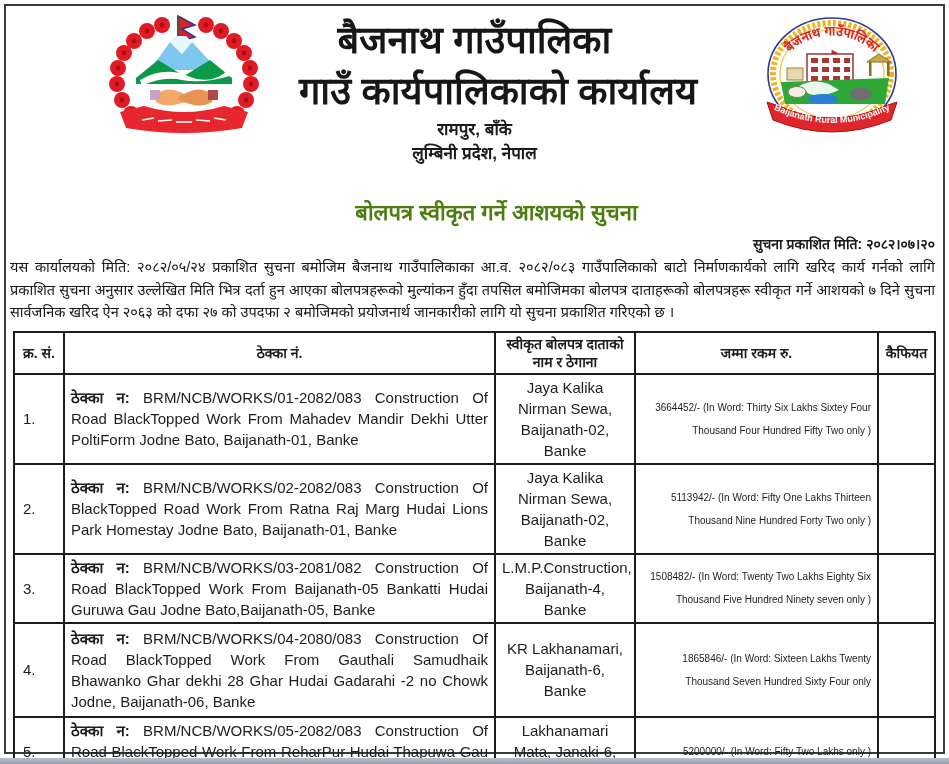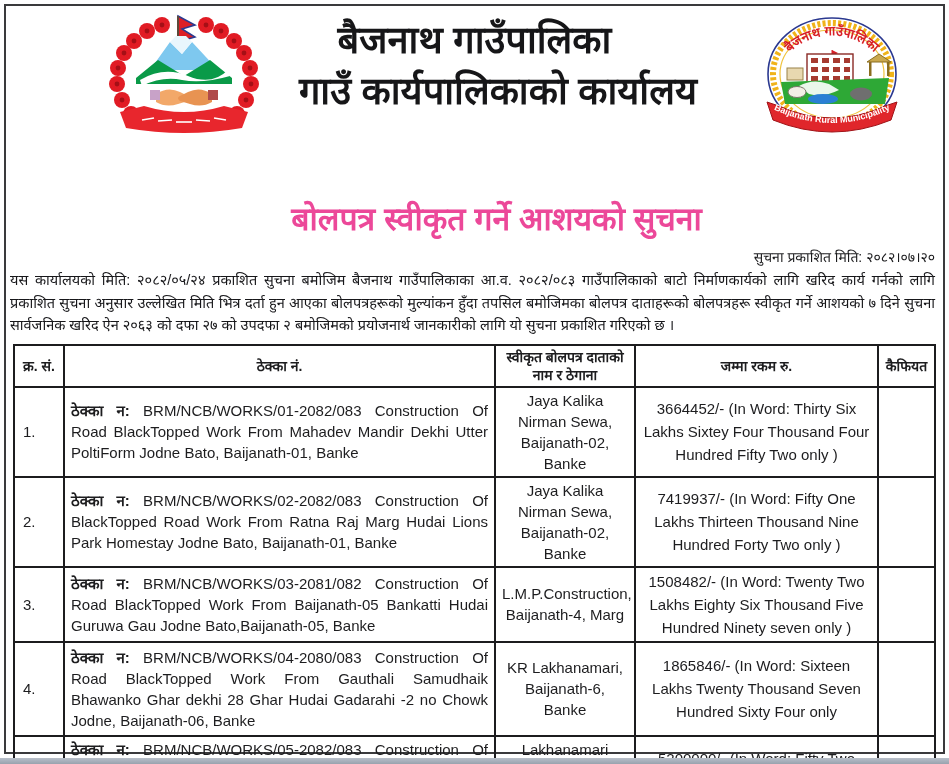--- a/index.html
+++ b/index.html
@@ -20,22 +20,22 @@
 
   
   .header{position:relative;height:180px;}
   .logo-left{position:absolute;left:92px;top:8px;width:172px;height:126px;}
   .logo-right{position:absolute;right:22px;top:10px;width:182px;height:126px;}
   .head-center{text-align:center;padding-top:10px;}
   .title-main{font-size:38px;font-weight:bold;line-height:48px;letter-spacing:0px;color:#161618;}
   .title-sub{font-size:38px;font-weight:bold;line-height:54px;color:#161618;padding-left:47px;}
   .addr{font-size:17px;font-weight:bold;line-height:24px;color:#1b1b1d;}
 
-  .notice-title{text-align:center;font-size:32px;font-weight:bold;margin-top:10px;color:#ec4899;padding-left:44px;}
-  .date-line{text-align:right;font-size:14px;font-weight:normal;padding:8px 8px 0 0;color:#1b1b1d;}
+  .notice-title{text-align:center;font-size:22px;font-weight:bold;margin-top:10px;color:#4d7c0f;padding-left:44px;}
+  .date-line{text-align:right;font-size:14px;font-weight:bold;padding:8px 8px 0 0;color:#1b1b1d;}
   .body-para{
     font-size:14.5px;line-height:22.5px;text-align:justify;
     padding:3px 8px 0 4px;color:#17171a;
   }
 
   
   table.notice-table{
     border-collapse:collapse;width:921px;margin:7px auto 0 auto;table-layout:fixed;
   }
   .notice-table th,.notice-table td{
@@ -43,21 +43,21 @@
   }
   .notice-table th{font-size:14px;font-weight:bold;text-align:center;height:38px;line-height:18px;}
   .col-sn{width:50px;}
   .col-contract{width:431px;}
   .col-bidder{width:140px;}
   .col-amount{width:243px;}
   .col-remark{width:57px;}
   td.sn{text-align:left;font-size:15px;padding-left:8px;}
   td.contract{font-size:15px;line-height:21px;text-align:justify;}
   td.bidder{font-size:15px;line-height:21px;text-align:center;}
-  td.amount{font-size:15px;line-height:23px;text-align:center;}
+  td.amount{font-size:10px;line-height:23px;text-align:right;}
   .np{font-weight:bold;}
   .r1 td{height:64px;}
   .r2 td{height:68px;}
   .r3 td{height:68px;}
   .r4 td{height:94px;}
   .r5 td{height:64px;}
 </style>
 </head>
 <body>
 
@@ -193,20 +193,22 @@
         <path d="M28,86 L40,90 Q93,114 146,90 L158,86 L152,104 Q93,128 34,104 Z" fill="#e0262b" stroke="#a01318" stroke-width="1"></path>
         <text font-size="9" font-weight="bold" fill="#ffffff" text-anchor="middle" font-family="Liberation Sans, sans-serif">
           <textPath href="#arcBot" startOffset="50%">Baijanath Rural Municipality</textPath>
         </text>
       </g>
     </svg>
 
     <div class="head-center">
       <div class="title-main">बैजनाथ गाउँपालिका</div>
       <div class="title-sub">गाउँ कार्यपालिकाको कार्यालय</div>
+      <div class="addr">रामपुर, बाँके</div>
+      <div class="addr">लुम्बिनी प्रदेश, नेपाल</div>
     </div>
   </div>
 
   <div class="notice-title">बोलपत्र स्वीकृत गर्ने आशयको सुचना</div>
   <div class="date-line">सुचना प्रकाशित मिति: २०८२।०७।२०</div>
   <div class="body-para">यस कार्यालयको मिति: २०८२/०५/२४ प्रकाशित सुचना बमोजिम बैजनाथ गाउँपालिकाका आ.व. २०८२/०८३ गाउँपालिकाको बाटो निर्माणकार्यको लागि खरिद कार्य गर्नको लागि प्रकाशित सुचना अनुसार उल्लेखित मिति भित्र दर्ता हुन आएका बोलपत्रहरूको मुल्यांकन हुँदा तपसिल बमोजिमका बोलपत्र दाताहरूको बोलपत्रहरू स्वीकृत गर्ने आशयको ७ दिने सुचना सार्वजनिक खरिद ऐन २०६३ को दफा २७ को उपदफा २ बमोजिमको प्रयोजनार्थ जानकारीको लागि यो सुचना प्रकाशित गरिएको छ ।</div>
 
   <table class="notice-table">
     <colgroup>
       <col class="col-sn">
@@ -229,27 +231,27 @@
         <td class="sn">1.</td>
         <td class="contract"><span class="np">ठेक्का न:</span> <span>BRM/NCB/WORKS/01-2082/083 Construction Of Road BlackTopped Work From Mahadev Mandir Dekhi Utter PoltiForm Jodne Bato, Baijanath-01, Banke</span></td>
         <td class="bidder">Jaya Kalika Nirman Sewa, Baijanath-02, Banke</td>
         <td class="amount">3664452/- (In Word: Thirty Six Lakhs Sixtey Four Thousand Four Hundred Fifty Two only )</td>
         <td class="remark"></td>
       </tr>
       <tr class="r2">
         <td class="sn">2.</td>
         <td class="contract"><span class="np">ठेक्का न:</span> <span>BRM/NCB/WORKS/02-2082/083 Construction Of BlackTopped Road Work From Ratna Raj Marg Hudai Lions Park Homestay Jodne Bato, Baijanath-01, Banke</span></td>
         <td class="bidder">Jaya Kalika Nirman Sewa, Baijanath-02, Banke</td>
-        <td class="amount">7419937/- (In Word: Fifty One Lakhs Thirteen Thousand Nine Hundred Forty Two only )</td>
+        <td class="amount">5113942/- (In Word: Fifty One Lakhs Thirteen Thousand Nine Hundred Forty Two only )</td>
         <td class="remark"></td>
       </tr>
       <tr class="r3">
         <td class="sn">3.</td>
         <td class="contract"><span class="np">ठेक्का न:</span> <span>BRM/NCB/WORKS/03-2081/082 Construction Of Road BlackTopped Work From Baijanath-05 Bankatti Hudai Guruwa Gau Jodne Bato,Baijanath-05, Banke</span></td>
-        <td class="bidder">L.M.P.Construction, Baijanath-4, Marg</td>
+        <td class="bidder">L.M.P.Construction, Baijanath-4, Banke</td>
         <td class="amount">1508482/- (In Word: Twenty Two Lakhs Eighty Six Thousand Five Hundred Ninety seven only )</td>
         <td class="remark"></td>
       </tr>
       <tr class="r4">
         <td class="sn">4.</td>
         <td class="contract"><span class="np">ठेक्का न:</span> <span>BRM/NCB/WORKS/04-2080/083 Construction Of Road BlackTopped Work From Gauthali Samudhaik Bhawanko Ghar dekhi 28 Ghar Hudai Gadarahi -2 no Chowk Jodne, Baijanath-06, Banke</span></td>
         <td class="bidder">KR Lakhanamari, Baijanath-6, Banke</td>
         <td class="amount">1865846/- (In Word: Sixteen Lakhs Twenty Thousand Seven Hundred Sixty Four only</td>
         <td class="remark"></td>
       </tr>

